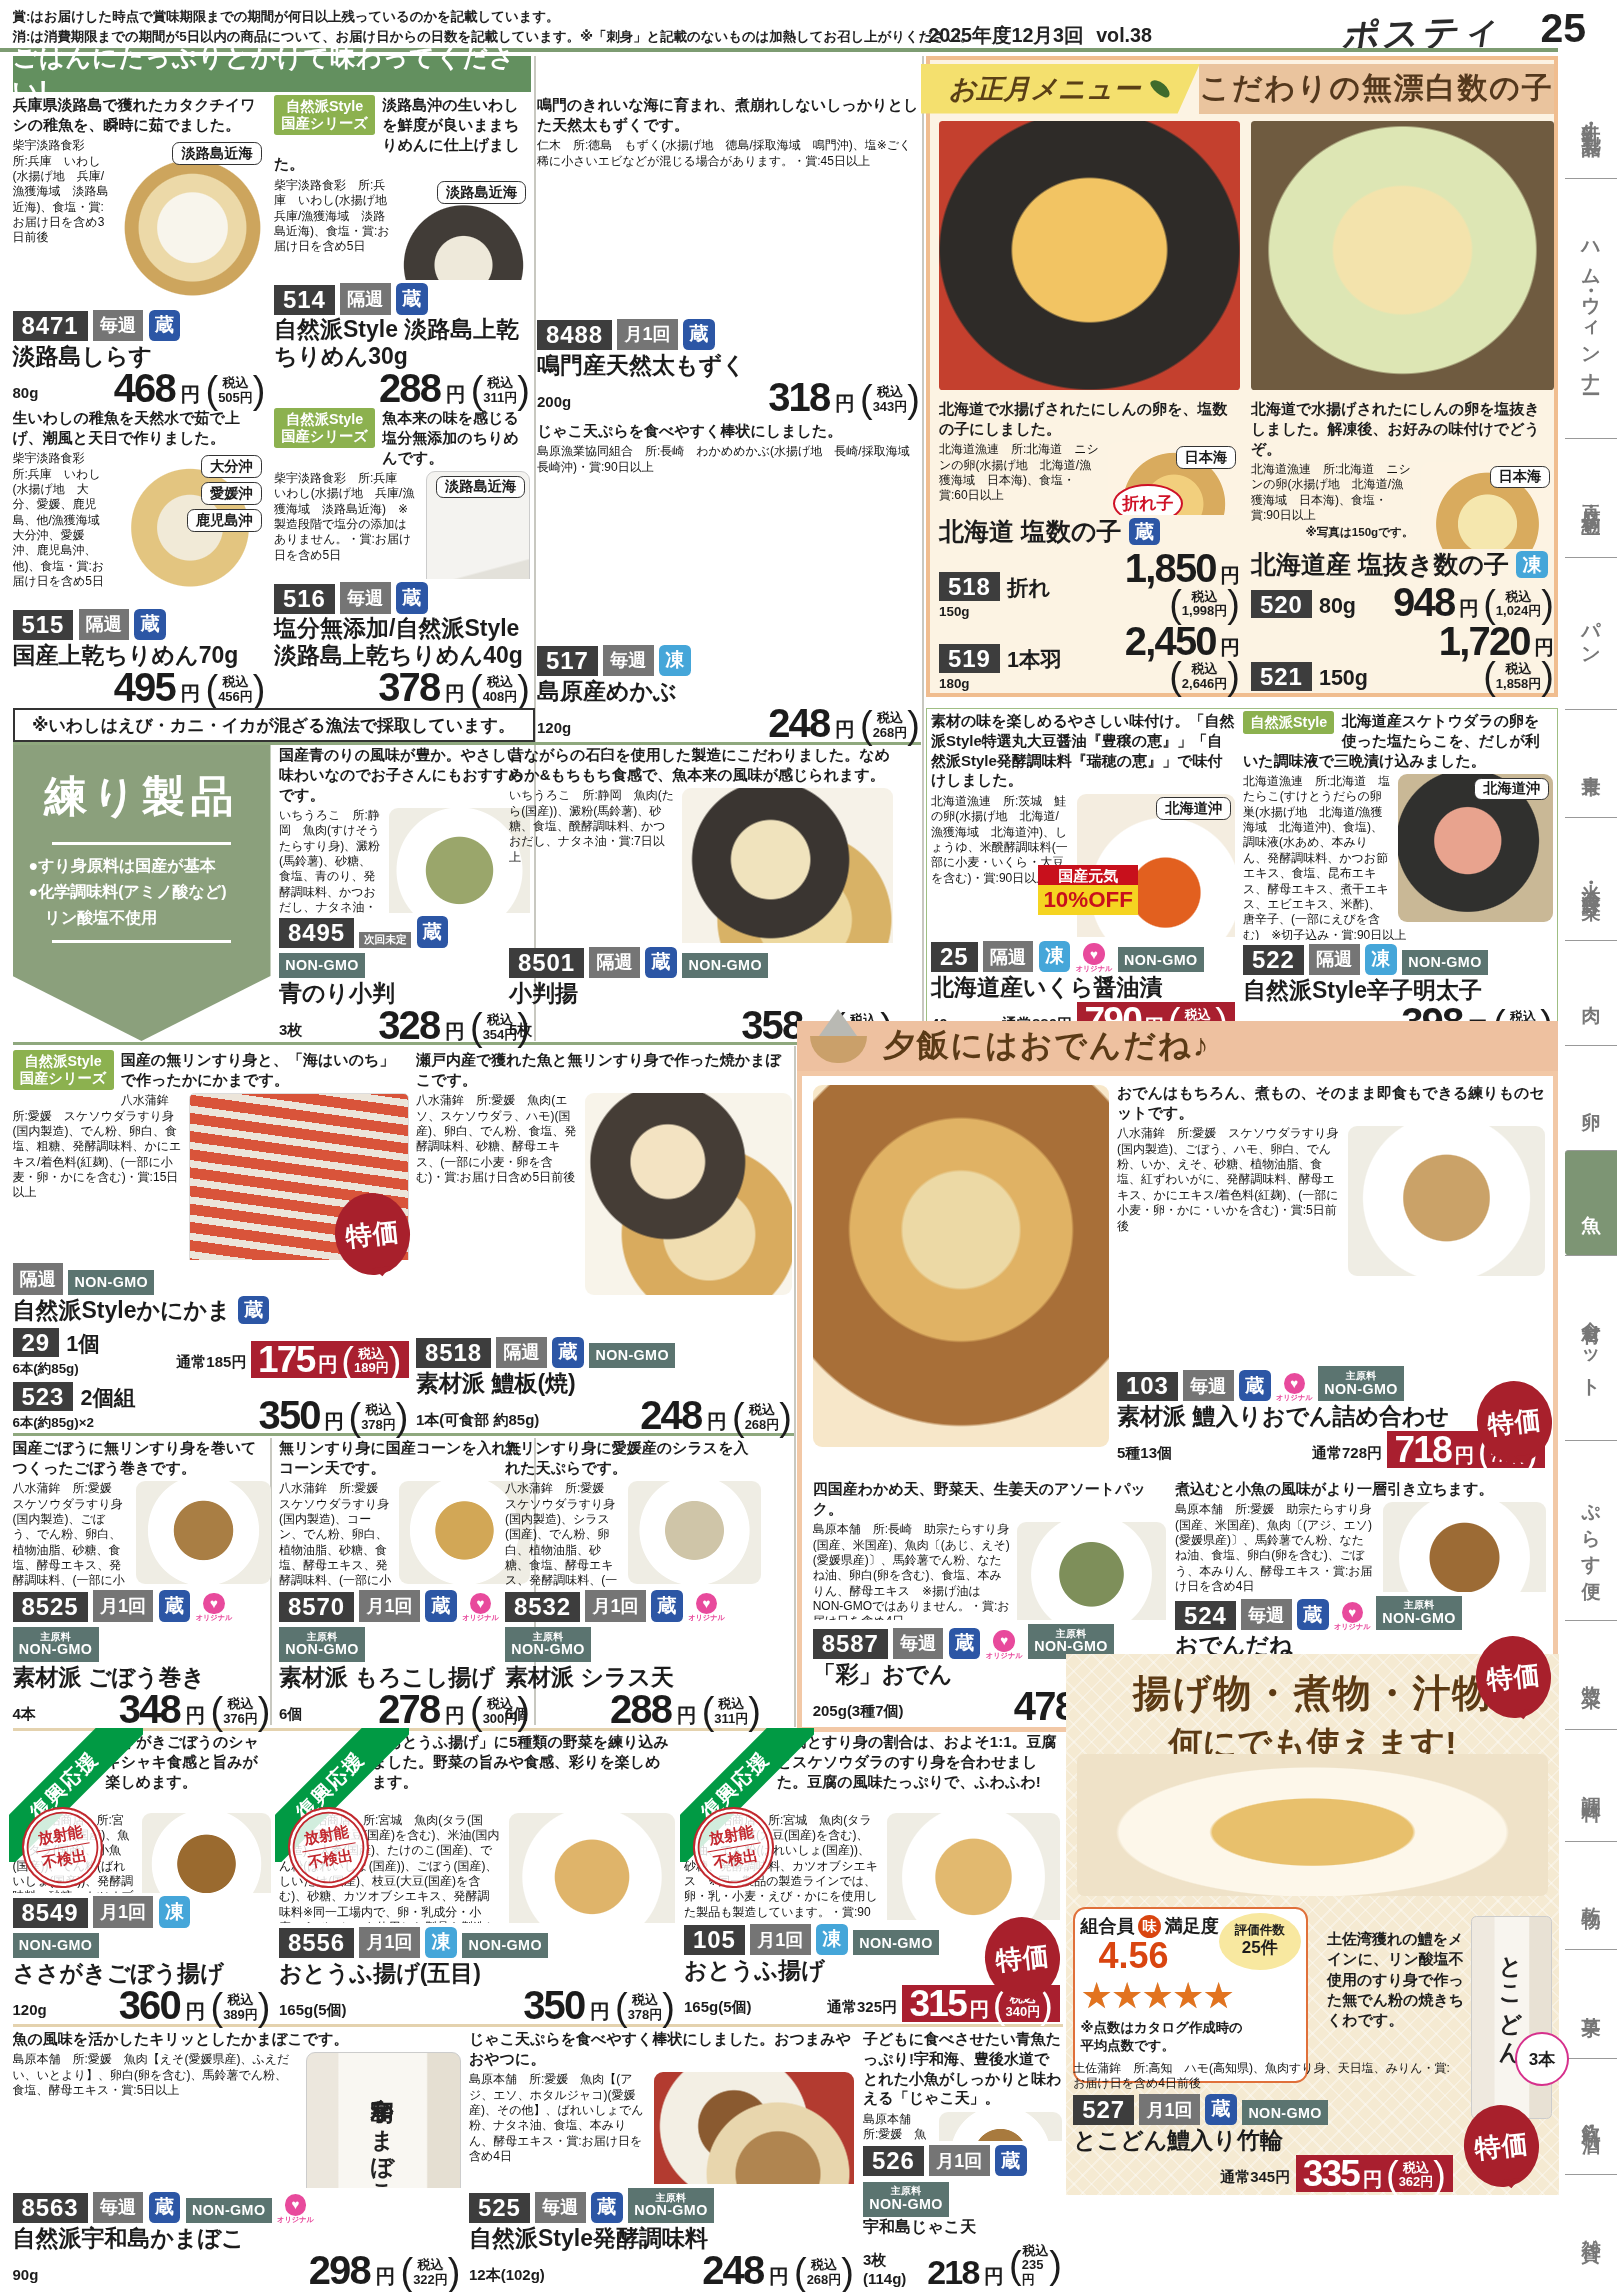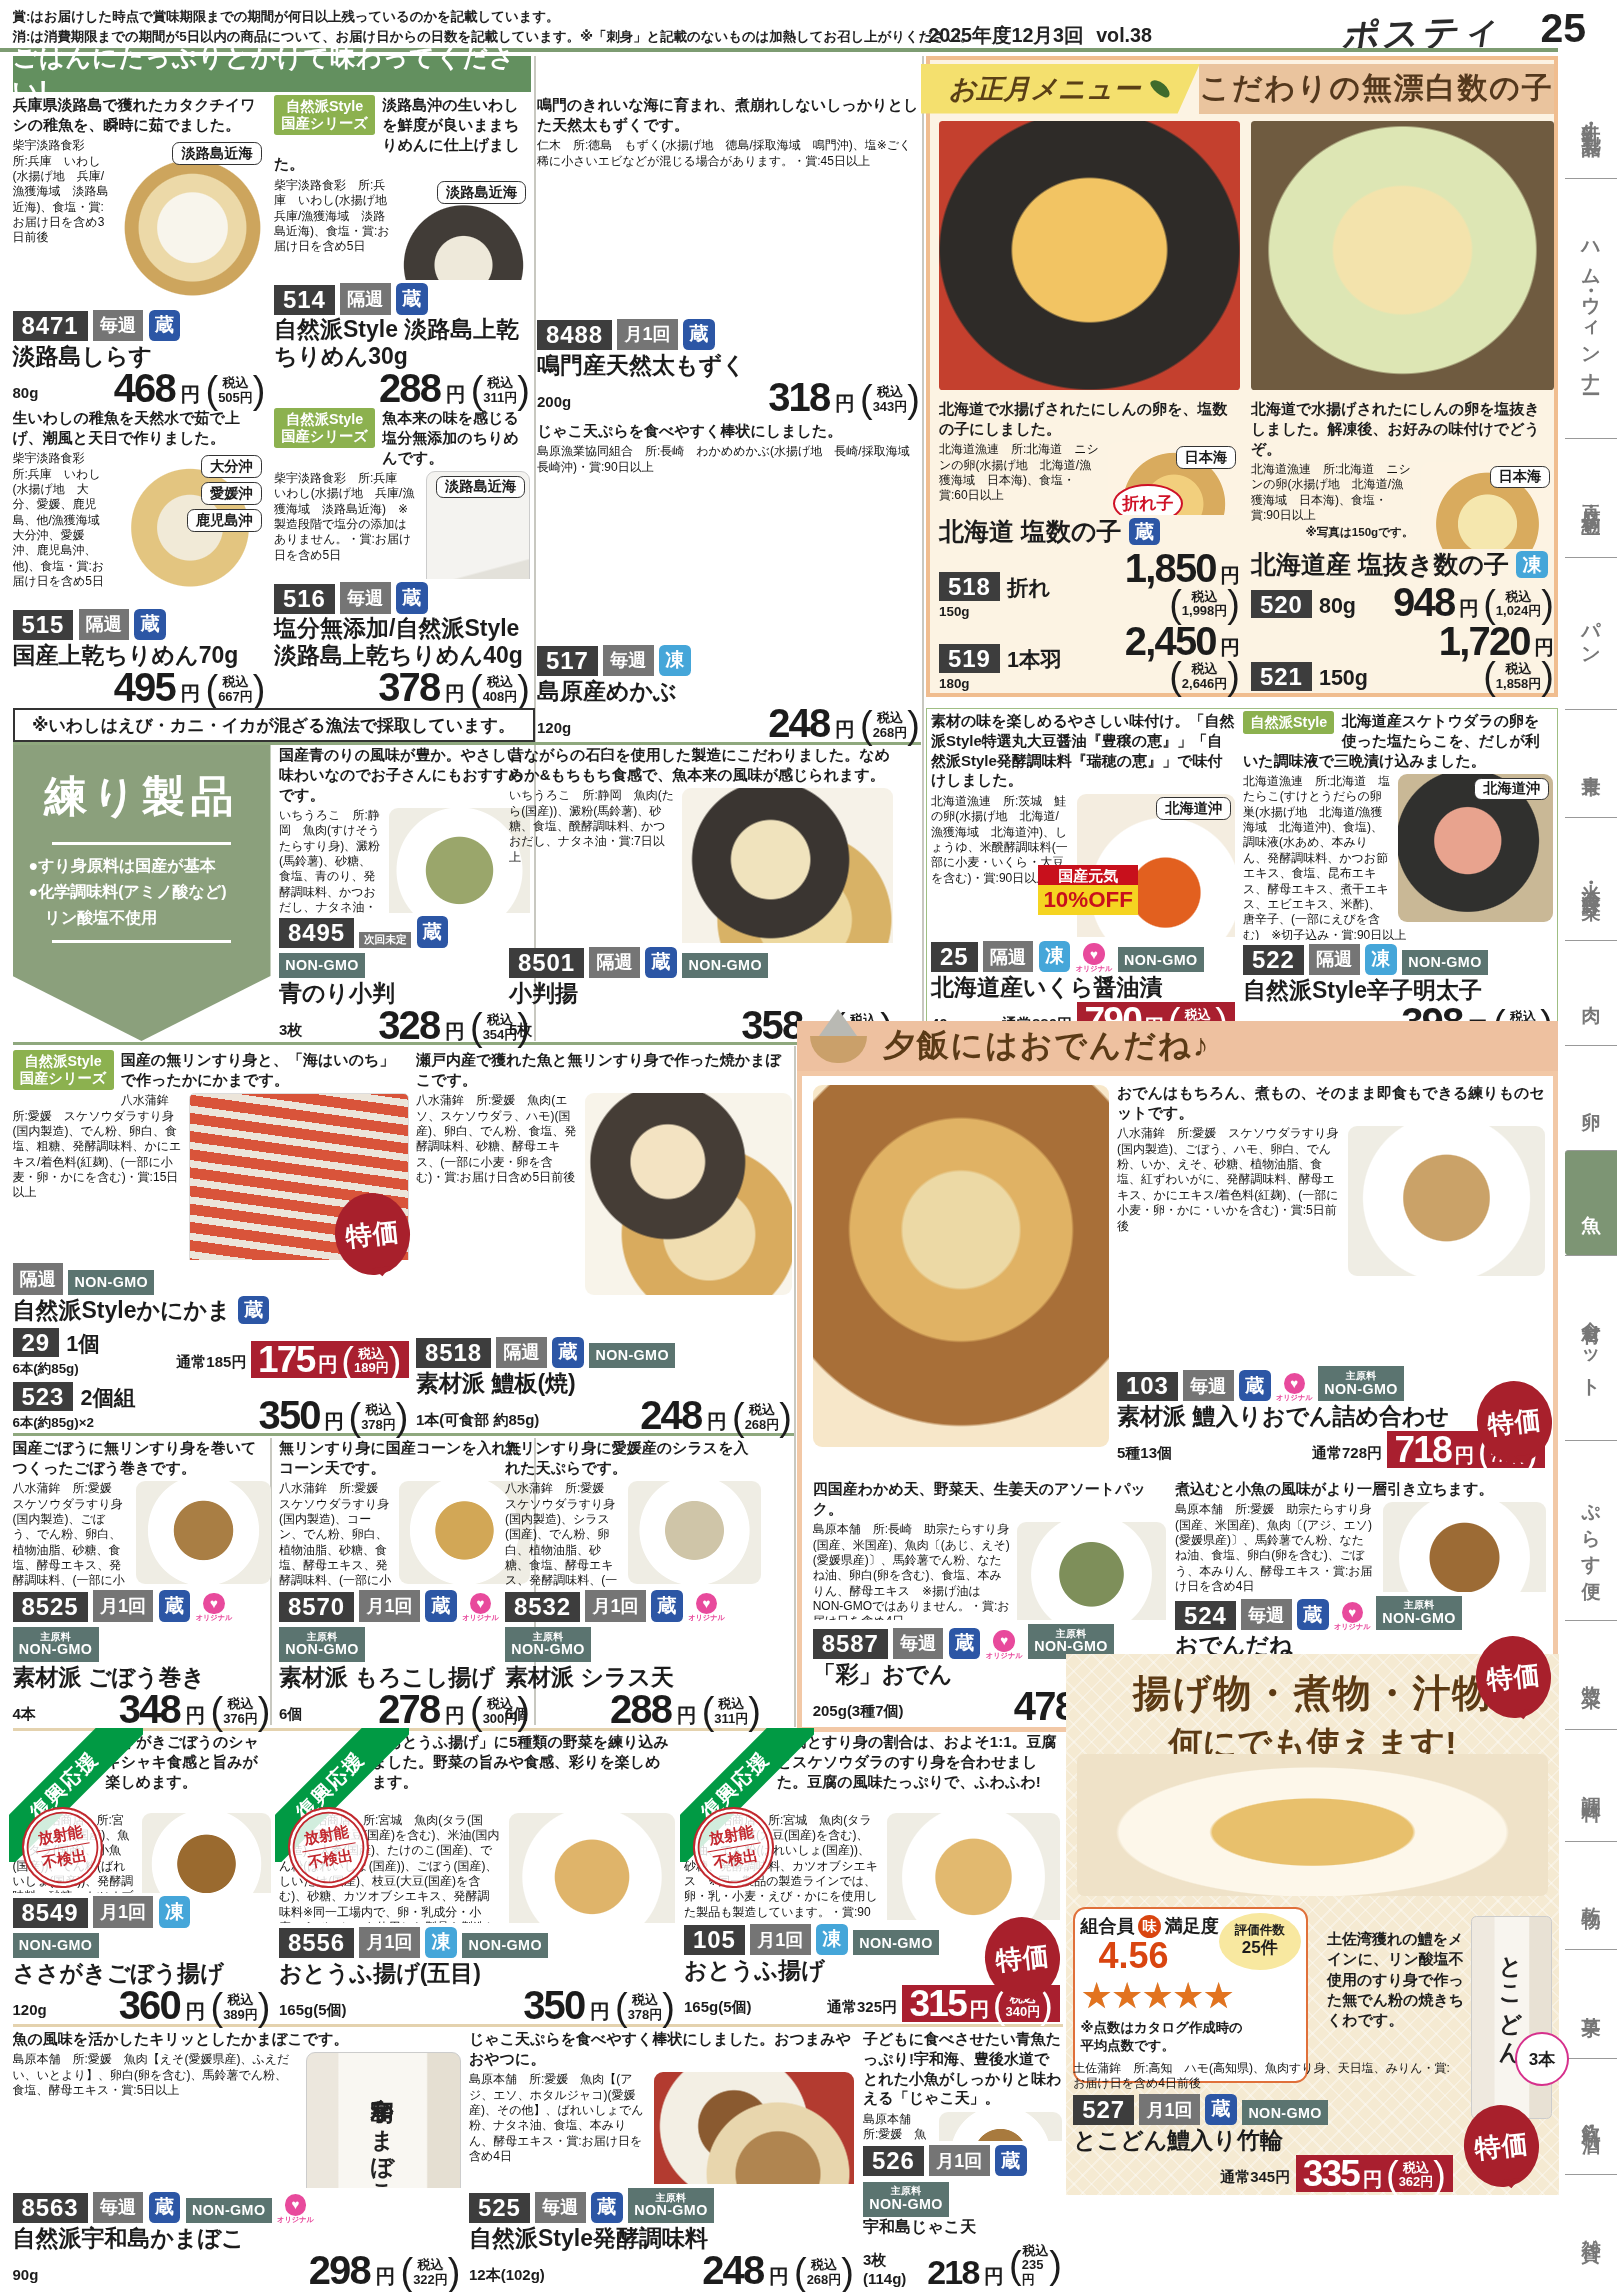--- a/index.html
+++ b/index.html
@@ -283,21 +283,21 @@
           <div class="pname">
             <span>国産上乾ちりめん70g</span>
           </div>
           <div class="prow">
             <span class="big">495</span>
             <span class="yen">円</span>
             <span class="tax">
               <span class="paren">(</span>
               <span class="inner">
                 <span>税込</span>
-                <span><span>667</span>円</span>
+                <span><span>456</span>円</span>
               </span>
               <span class="paren">)</span>
             </span>
           </div>
         </div>
       </div>
     </div>
   <div class="slot" id="slot-3" style="left:274px;top:408px;width:256px;height:296px">
       <div class="card">
         <div class="top">

